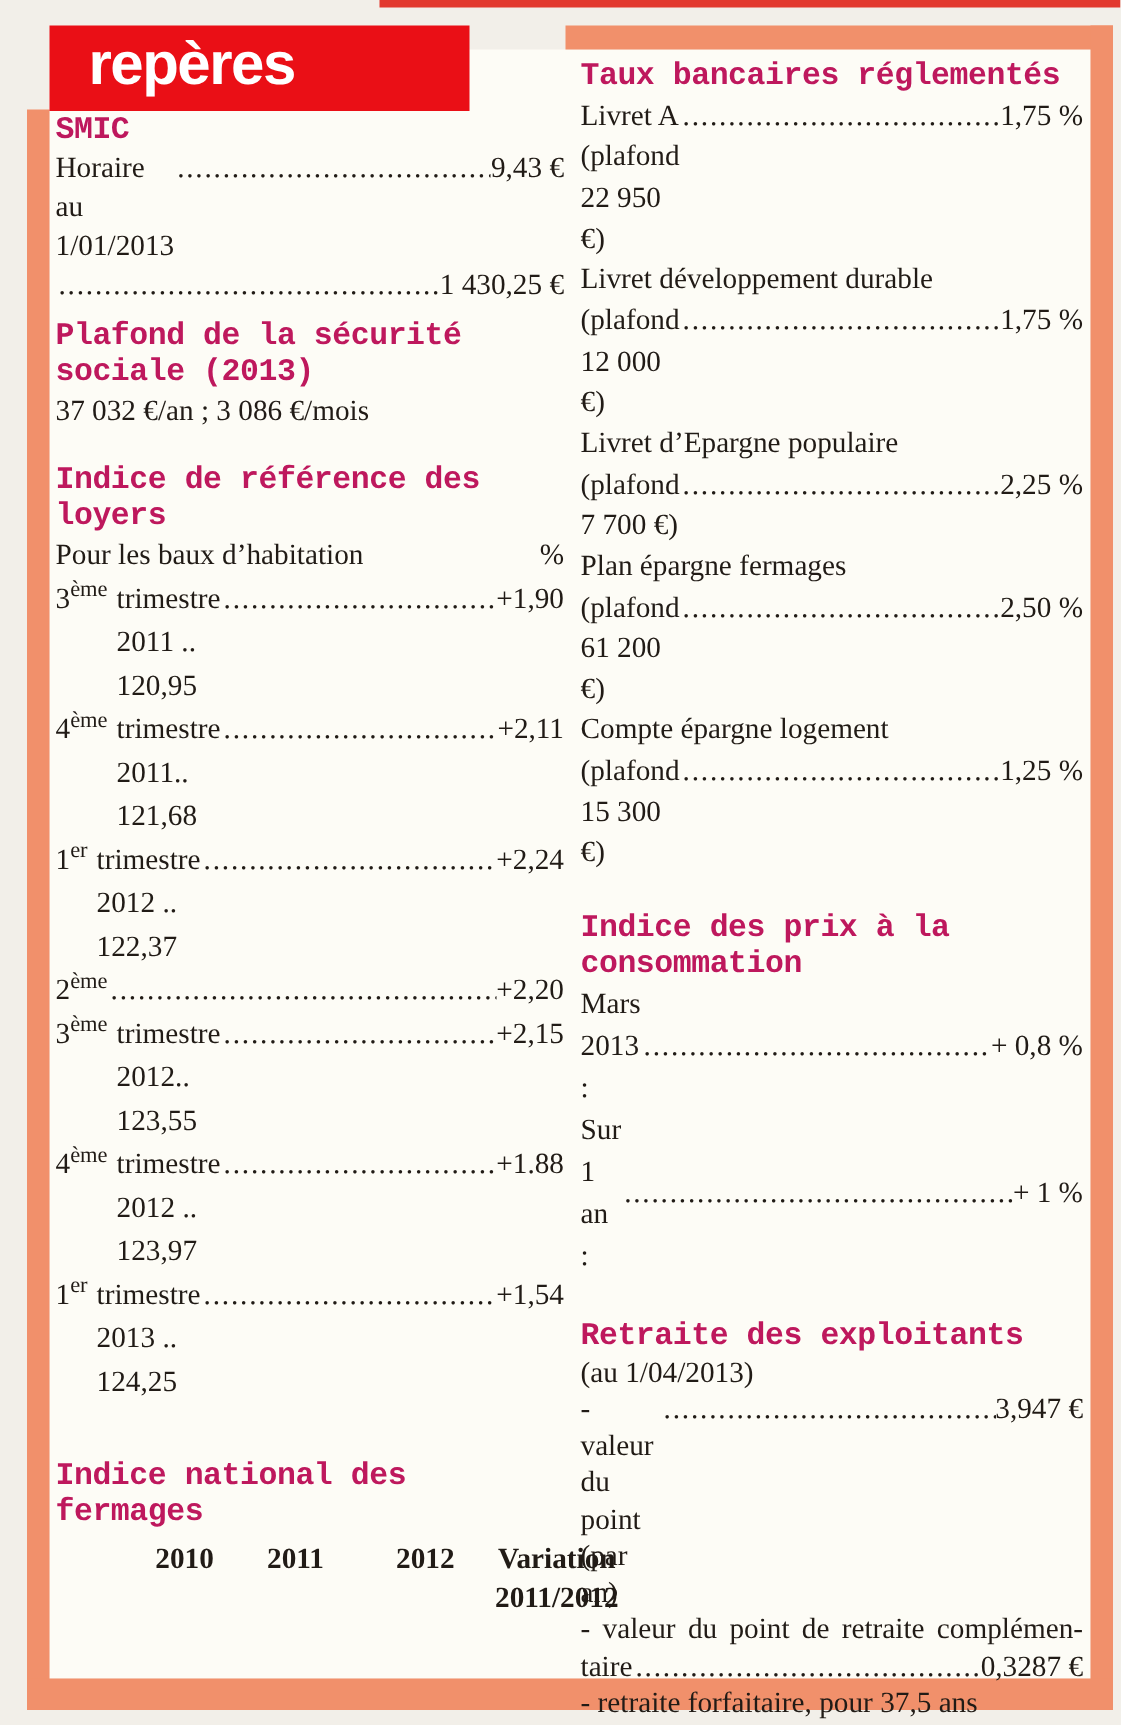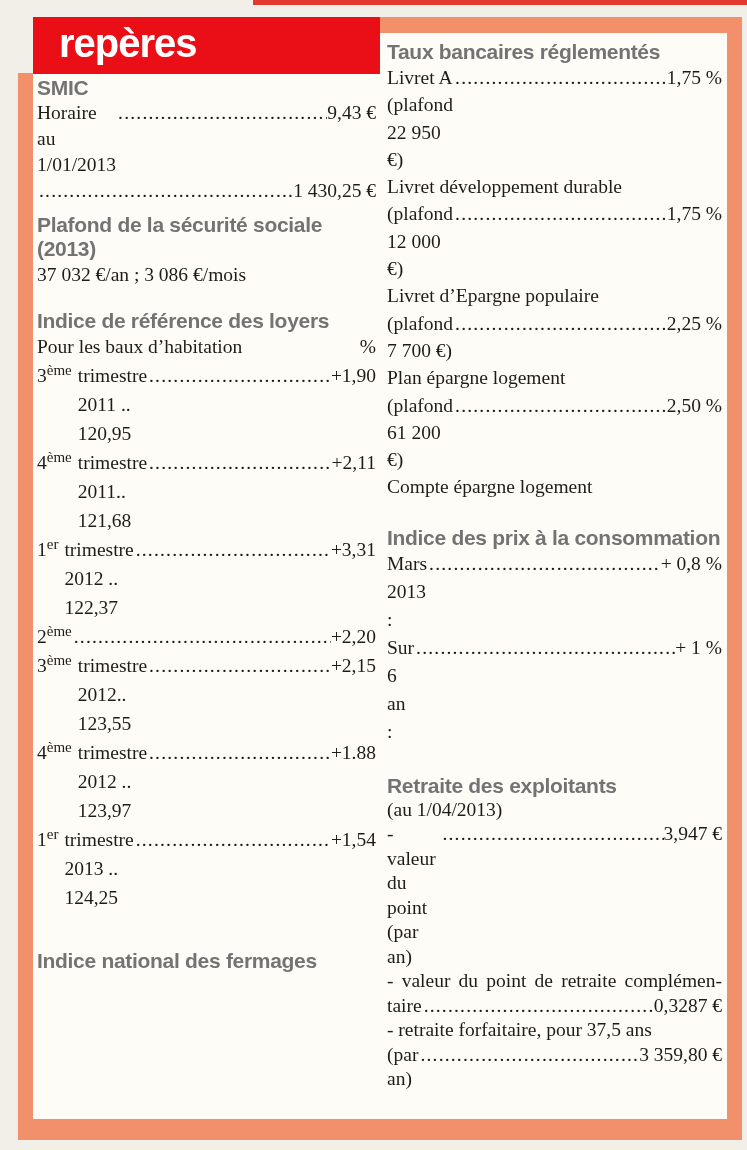--- a/index.html
+++ b/index.html
@@ -10,34 +10,34 @@
     font-family:"Liberation Serif",serif;color:#211b16;font-size:19.5px;
   }
   
   .top-strip{position:absolute;left:253px;top:0;width:494px;height:5px;background:#e2392f;}
   .band-top{position:absolute;left:377px;top:17px;width:365px;height:16px;background:#f1906b;}
   .bar-right{position:absolute;left:727px;top:17px;width:15px;height:1123px;background:#f1906b;}
   .bar-left{position:absolute;left:18px;top:73px;width:15px;height:1067px;background:#f1906b;}
   .band-bottom{position:absolute;left:18px;top:1119px;width:724px;height:21px;background:#f1906b;}
   .content-bg{position:absolute;left:33px;top:33px;width:694px;height:1086px;background:#fdfcf6;}
   .banner{
-    position:absolute;left:33px;top:17px;width:347px;height:57px;background:#ea0f16;
+    position:absolute;left:33px;top:17px;width:280px;height:57px;background:#ea0f16;
     display:flex;align-items:center;
   }
   .banner-title{
     font-family:"Liberation Sans",sans-serif;font-weight:bold;font-size:40px;
     color:#ffffff;letter-spacing:-1px;padding-left:26px;padding-bottom:4px;
   }
   
   .col{position:absolute;}
   .col-left{left:37px;top:76px;width:339px;}
   .col-right{left:387px;top:40px;width:335px;}
   .sec-title{
-    font-family:Liberation Sans, sans-serif;font-weight:bold;font-size:21px;
-    color:#737373;letter-spacing:-0.3px;line-height:24px;
+    font-family:Liberation Mono, monospace;font-weight:bold;font-size:21px;
+    color:#be185d;letter-spacing:-0.3px;line-height:24px;
   }
   .row{display:flex;align-items:baseline;}
   .leader{flex:1 1 auto;overflow:hidden;white-space:nowrap;min-width:5px;padding:0 2px;}
   .leader::after{content:"....................................................................................................................................";letter-spacing:1.2px;}
   .spacer{flex:1 1 auto;}
   .val{white-space:nowrap;}
   sup{font-size:15px;line-height:0;}
   .jline{text-align:justify;text-align-last:justify;}
   
   .smic-rows .row{line-height:26px;}
@@ -48,21 +48,21 @@
   .loyers-rows .row{line-height:29px;}
   .lmid{margin-left:6px;}
   .sec-fermages{margin-top:37px;}
   .ferm-grid{display:grid;grid-template-columns:52px 68px 80px 93px 1fr;margin-top:6px;}
   .ferm-grid .h{font-weight:bold;line-height:26px;text-align:center;}
   .ferm-grid .h2{font-weight:bold;line-height:24px;text-align:center;}
   .ferm-grid .first{text-align:left;}
   
   .tb-rows .row,.tb-rows .plain{line-height:27.3px;font-family:Liberation Serif, serif;}
   .sec-prix{margin-top:25px;}
-  .prix-rows .row{line-height:28px;}
+  .prix-rows .row{line-height:28px;align-items:center;}
   .sec-retraite{margin-top:28px;}
   .retraite-rows .row,.retraite-rows .plain{line-height:24.5px;}
 </style>
 </head>
 <body>
 
 <div class="page">
   <div class="top-strip"></div>
   <div class="content-bg"></div>
   <div class="band-top"></div>
@@ -108,21 +108,21 @@
       <div class="row">
         <span><span>4</span><sup>ème</sup></span>
         <span class="lmid">trimestre 2011.. 121,68</span>
         <span class="leader"></span>
         <span class="val">+2,11</span>
       </div>
       <div class="row">
         <span><span>1</span><sup>er</sup></span>
         <span class="lmid">trimestre 2012 .. 122,37</span>
         <span class="leader"></span>
-        <span class="val">+3,31</span>
+        <span class="val">+2,24</span>
       </div>
       <div class="row">
         <span><span>2</span><sup>ème</sup></span>
         <span class="leader"></span>
         <span class="val">+2,20</span>
       </div>
       <div class="row">
         <span><span>3</span><sup>ème</sup></span>
         <span class="lmid">trimestre 2012.. 123,55</span>
         <span class="leader"></span>
@@ -136,20 +136,28 @@
       </div>
       <div class="row">
         <span><span>1</span><sup>er</sup></span>
         <span class="lmid">trimestre 2013 .. 124,25</span>
         <span class="leader"></span>
         <span class="val">+1,54</span>
       </div>
     </div>
 
     <div class="sec-title sec-fermages">Indice national des fermages</div>
+    <div class="ferm-grid">
+      <span class="h first"></span>
+      <span class="h">2010</span>
+      <span class="h">2011</span>
+      <span class="h">2012</span>
+      <span class="h"><span class="h2">Variation</span><br><span class="h2">2011/2012</span></span>
+
+    </div>
 
   </div>
 
   <div class="col col-right">
 
     <div class="sec-title">Taux bancaires réglementés</div>
     <div class="tb-rows">
       <div class="row">
         <span>Livret A (plafond 22 950 €)</span>
         <span class="leader"></span>
@@ -160,38 +168,43 @@
         <span>(plafond 12 000 €)</span>
         <span class="leader"></span>
         <span class="val">1,75 %</span>
       </div>
       <div class="plain">Livret d’Epargne populaire</div>
       <div class="row">
         <span>(plafond 7 700  €)</span>
         <span class="leader"></span>
         <span class="val">2,25 %</span>
       </div>
-      <div class="plain">Plan épargne logement</div>
+      <div class="plain">Plan épargne fermages</div>
       <div class="row">
         <span>(plafond 61 200 €)</span>
         <span class="leader"></span>
         <span class="val">2,50 %</span>
       </div>
       <div class="plain">Compte épargne logement</div>
+      <div class="row">
+        <span>(plafond 15 300 €)</span>
+        <span class="leader"></span>
+        <span class="val">1,25 %</span>
+      </div>
     </div>
 
     <div class="sec-title sec-prix">Indice des prix à la consommation</div>
     <div class="prix-rows">
       <div class="row">
         <span>Mars 2013  :</span>
         <span class="leader"></span>
         <span class="val">+ 0,8 %</span>
       </div>
       <div class="row">
-        <span>Sur 6 an :</span>
+        <span>Sur 1 an :</span>
         <span class="leader"></span>
         <span class="val">+ 1 %</span>
       </div>
     </div>
 
     <div class="sec-title sec-retraite">Retraite des exploitants</div>
     <div class="retraite-rows">
       <div class="plain">(au 1/04/2013)</div>
       <div class="row">
         <span>- valeur du point (par an)</span>

